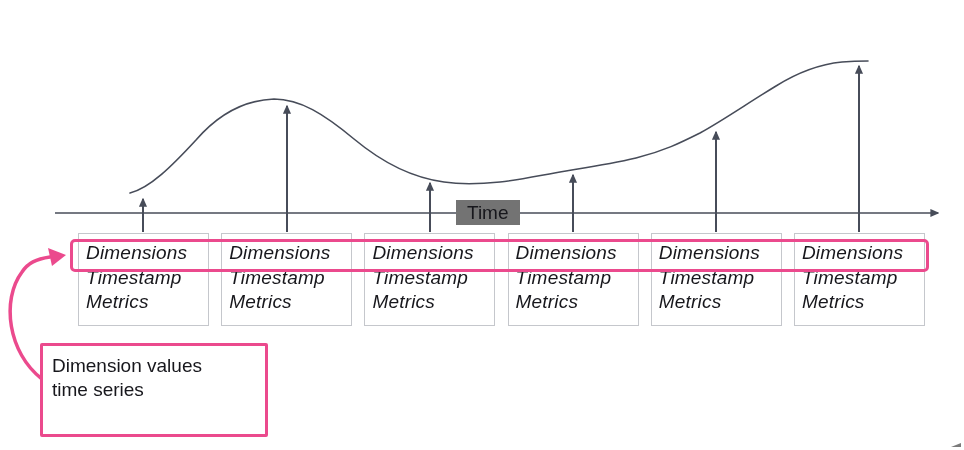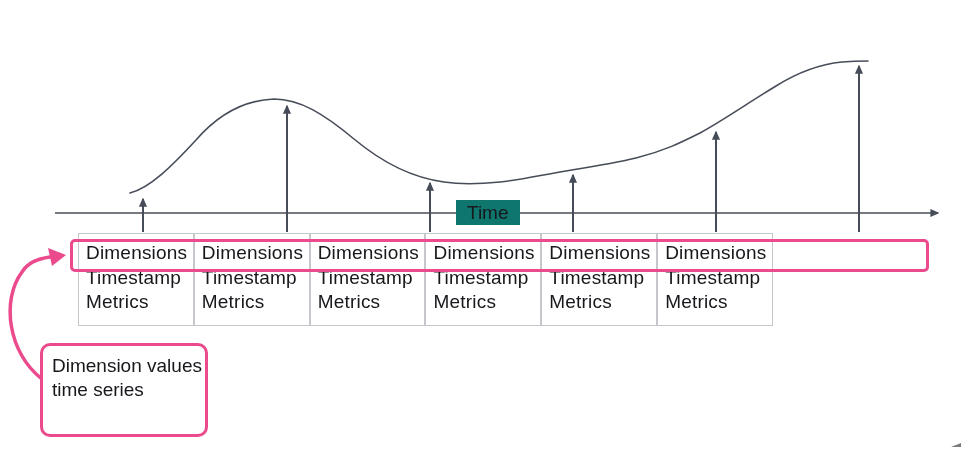--- a/index.html
+++ b/index.html
@@ -38,36 +38,37 @@
     stroke-width: 3.5;
     stroke-linecap: round;
   }
   .pink-head { fill: var(--pink, #eb4a8d); }
 
   .time-label {
     position: absolute;
     left: 456px;
     top: 200px;
     z-index: 2;
-    background: #0f766e;
+    background: #737373;
     padding: 0 11px;
     font-size: 19px;
     line-height: 25px;
     color: var(--text, #17171c);
   }
 
   .records-row {
     position: absolute;
     left: 78px;
     top: 233px;
-    width: 695px;
+    width: 847px;
     height: 93px;
     z-index: 2;
     display: flex;
     justify-content: space-between;
+    font-style: italic;
   }
   .record-box {
     box-sizing: border-box;
     width: 131px;
     height: 93px;
     background: #ffffff;
     border: 1.5px solid var(--box_border, #c5c7cc);
     padding: 7px 2px 0 7px;
     font-size: 19px;
     line-height: 24.5px;
@@ -87,27 +88,27 @@
     border: 3.5px solid var(--pink, #eb4a8d);
     border-radius: 5px;
     background: transparent;
     pointer-events: none;
   }
 
   .callout {
     position: absolute;
     left: 40px;
     top: 343px;
-    width: 168px;
+    width: 228px;
     height: 94px;
     z-index: 3;
     box-sizing: border-box;
     background: #ffffff;
     border: 3.5px solid var(--pink, #eb4a8d);
-    border-radius: 10px;
+    border-radius: 2px;
     padding: 8px 0 0 9px;
     font-size: 19px;
     line-height: 23.5px;
     color: var(--text, #17171c);
   }
 
   .artifact {
     position: absolute;
     left: 951px;
     top: 443px;

